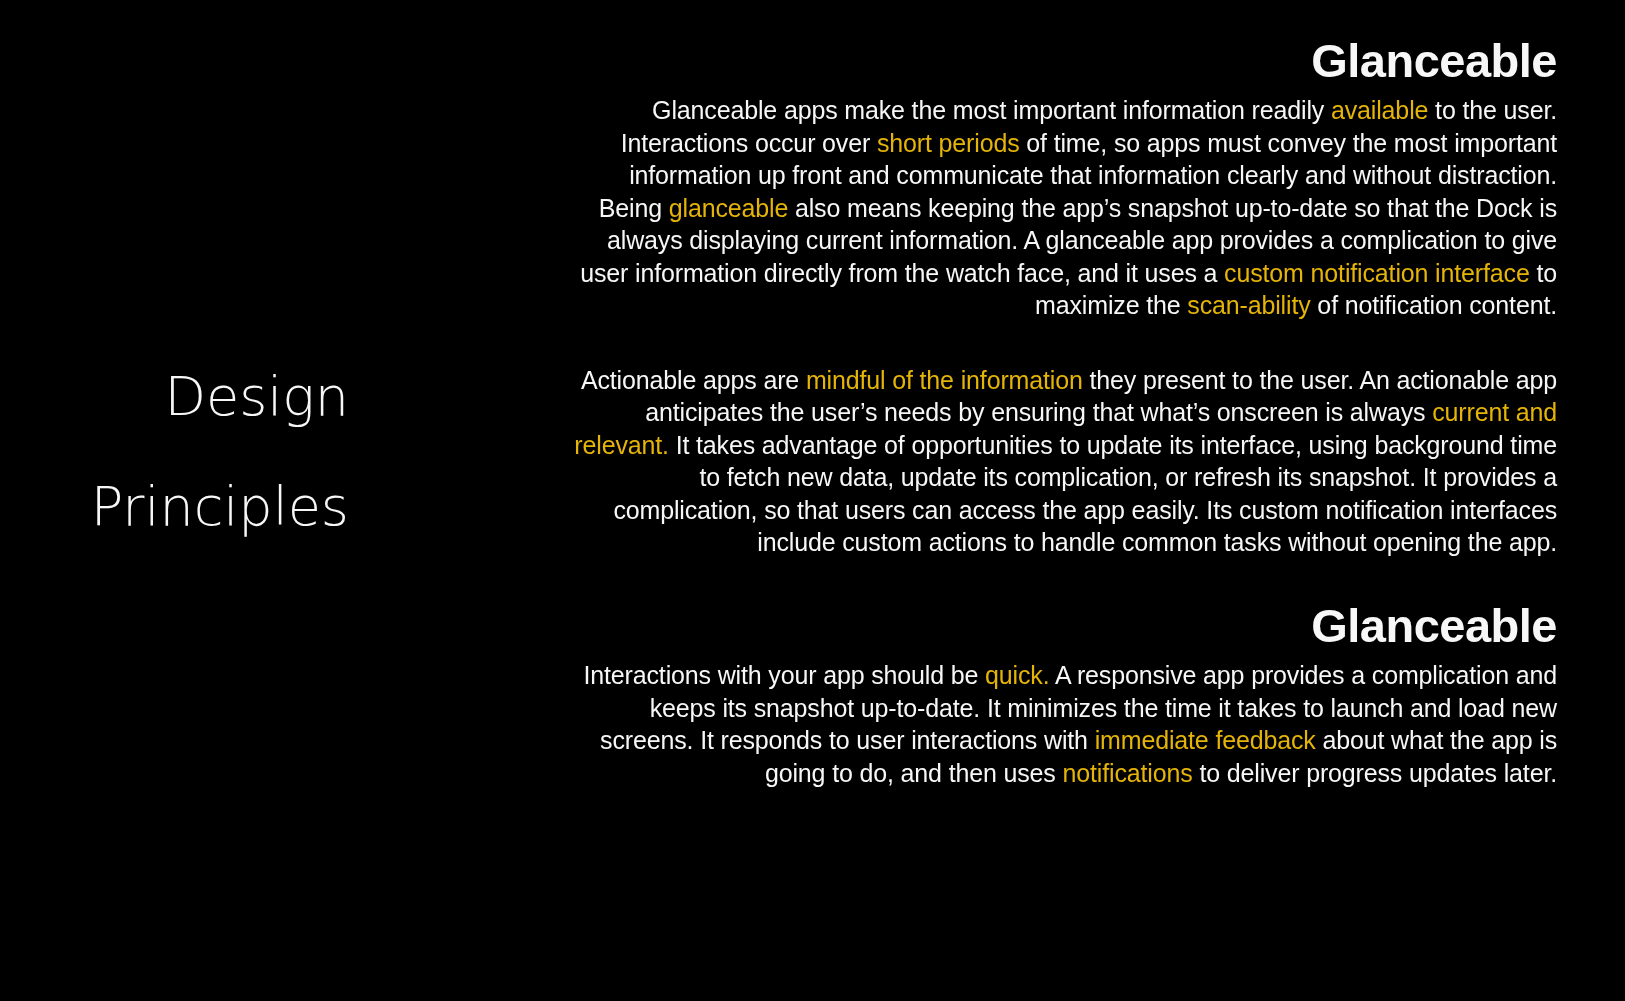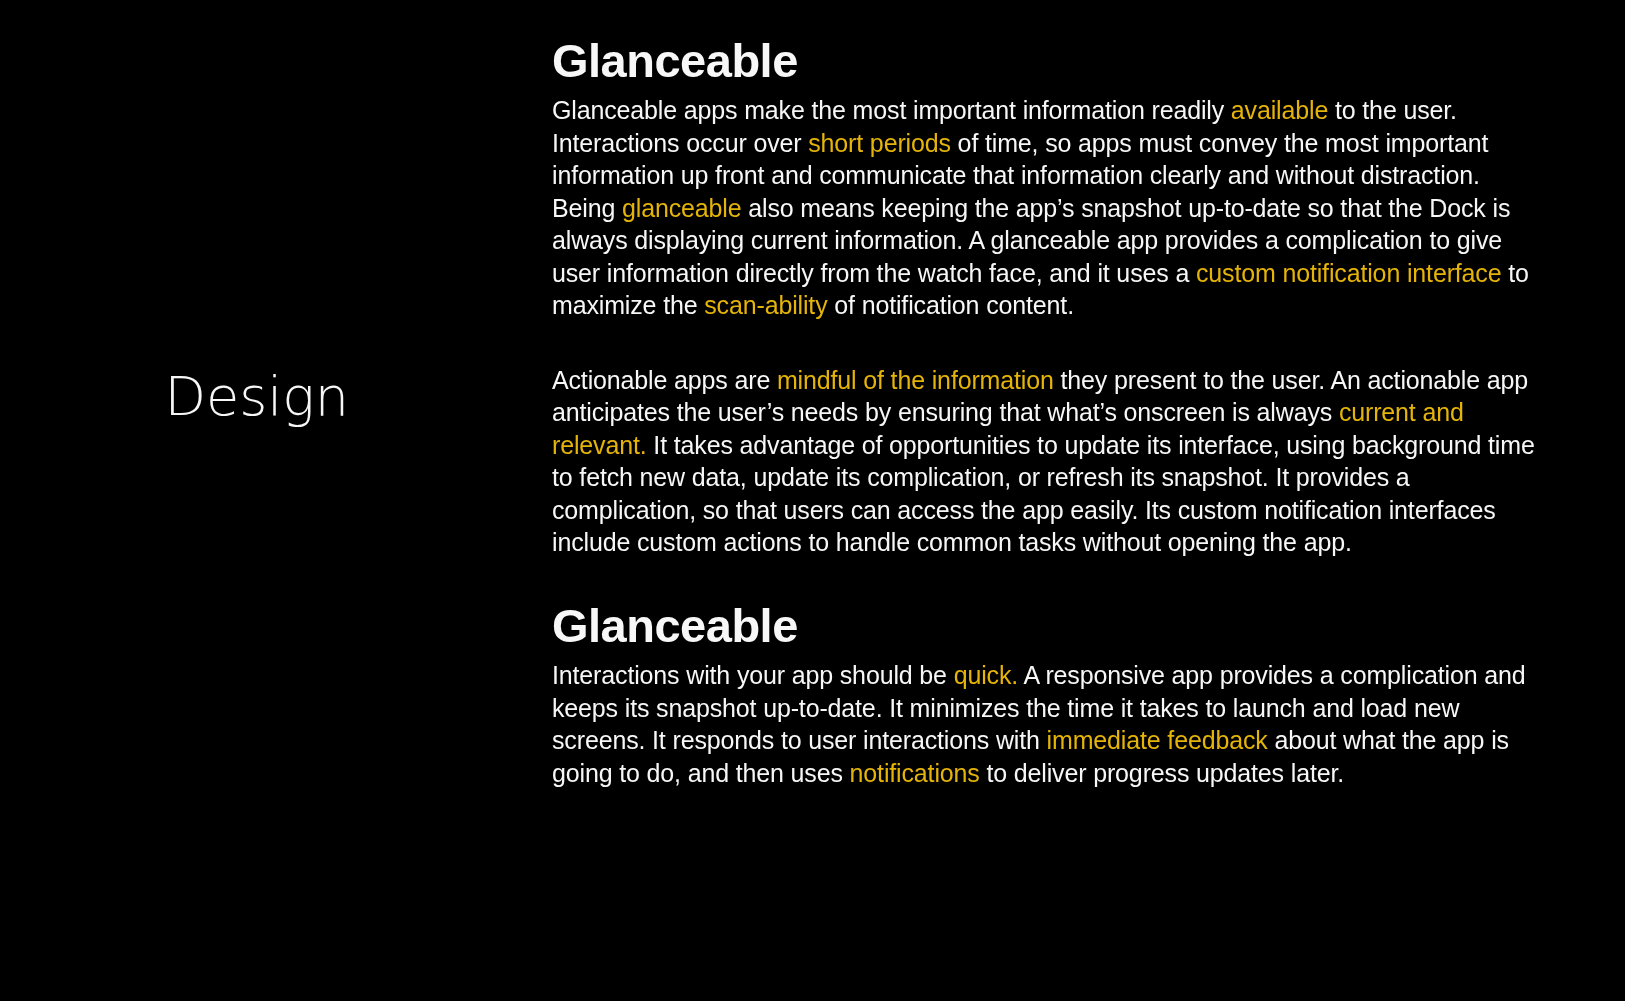--- a/index.html
+++ b/index.html
@@ -30,23 +30,24 @@
     text-align: right;
     color: var(--text);
     font-family: "DejaVu Sans", "Liberation Sans", sans-serif;
     font-weight: 200;
     font-size: 54px;
     line-height: 110px;
     white-space: nowrap;
   }
   .main {
     position: absolute;
-    left: 552px;
+    left: 572px;
     top: 36px;
     width: 985px;
+    text-align: right;
   }
   .section { margin: 0; }
   .section + .section { margin-top: 42px; }
   .section h2 {
     margin: 0 0 9px 0;
     color: var(--text);
     font-size: 47px;
     line-height: 1.05;
     font-weight: bold;
     letter-spacing: -0.5px;
@@ -60,20 +61,21 @@
   }
   .hl { color: var(--accent); }
 </style>
 </head>
 <body>
 
 <div class="slide">
 
   <div class="side-title">
     <div>Design</div>
+    <div>Principles</div>
   </div>
 
   <div class="main">
 
     <div class="section">
       <h2>Glanceable</h2>
       <p><span>Glanceable apps make the most important information readily </span><span class="hl">available</span><span> to the user. Interactions occur over </span><span class="hl">short periods</span><span> of time, so apps must convey the most important information up front and communicate that information clearly and without distraction. Being </span><span class="hl">glanceable</span><span> also means keeping the app’s snapshot up-to-date so that the Dock is always displaying current information. A glanceable app provides a complication to give user information directly from the watch face, and it uses a </span><span class="hl">custom notification interface</span><span> to maximize the </span><span class="hl">scan-ability</span><span> of notification content.</span></p>
     </div>
 
     <div class="section">

